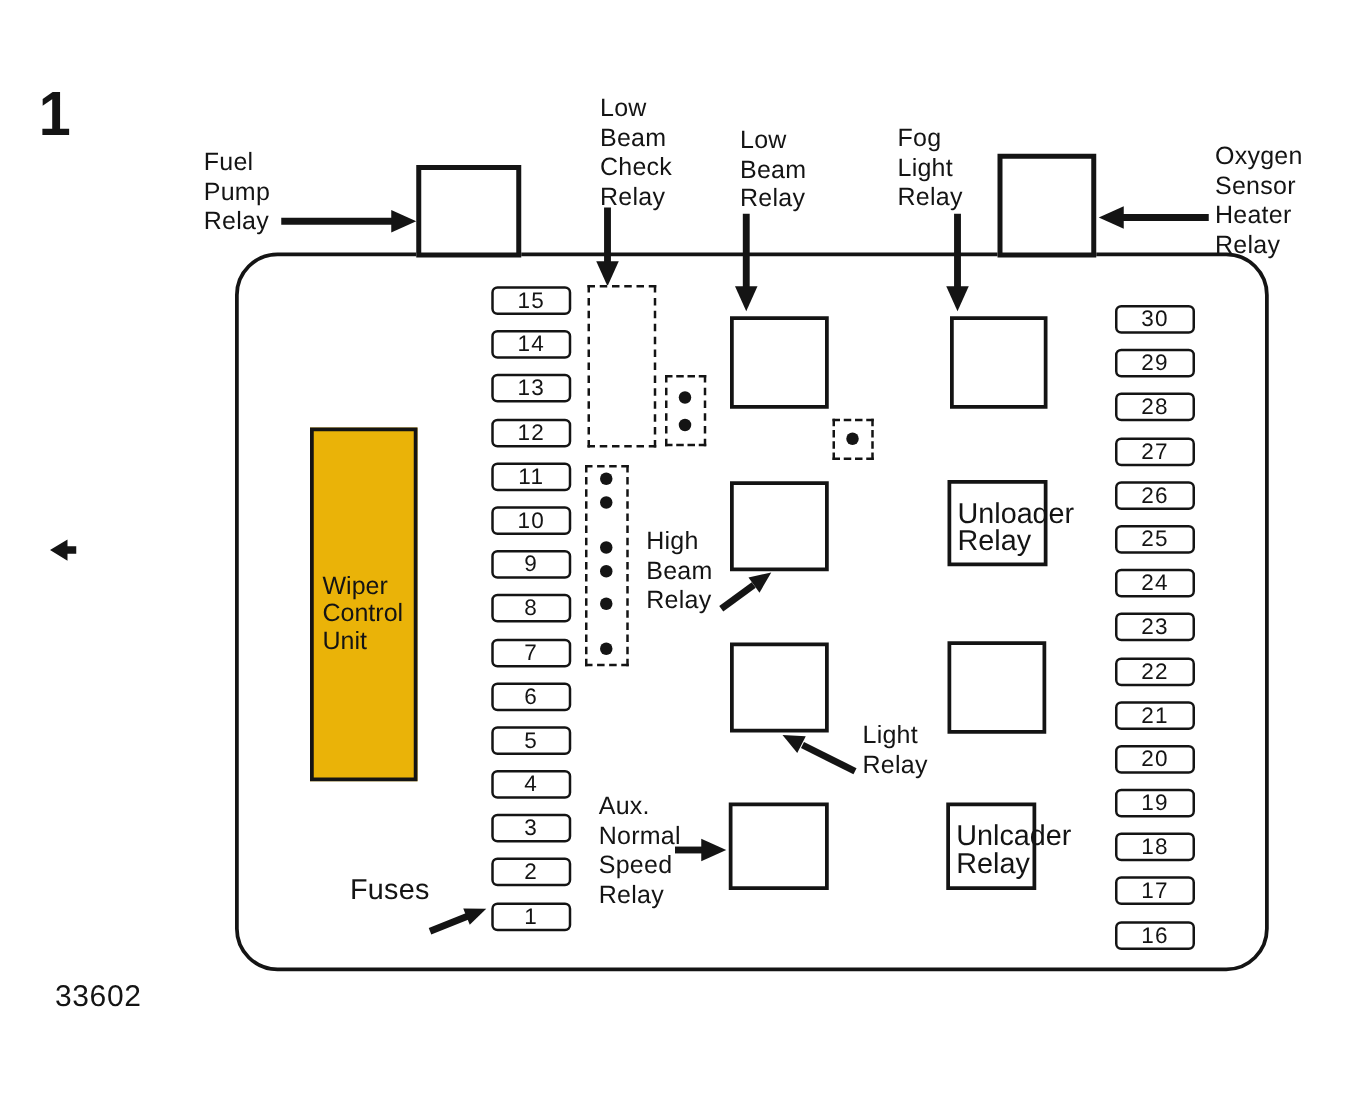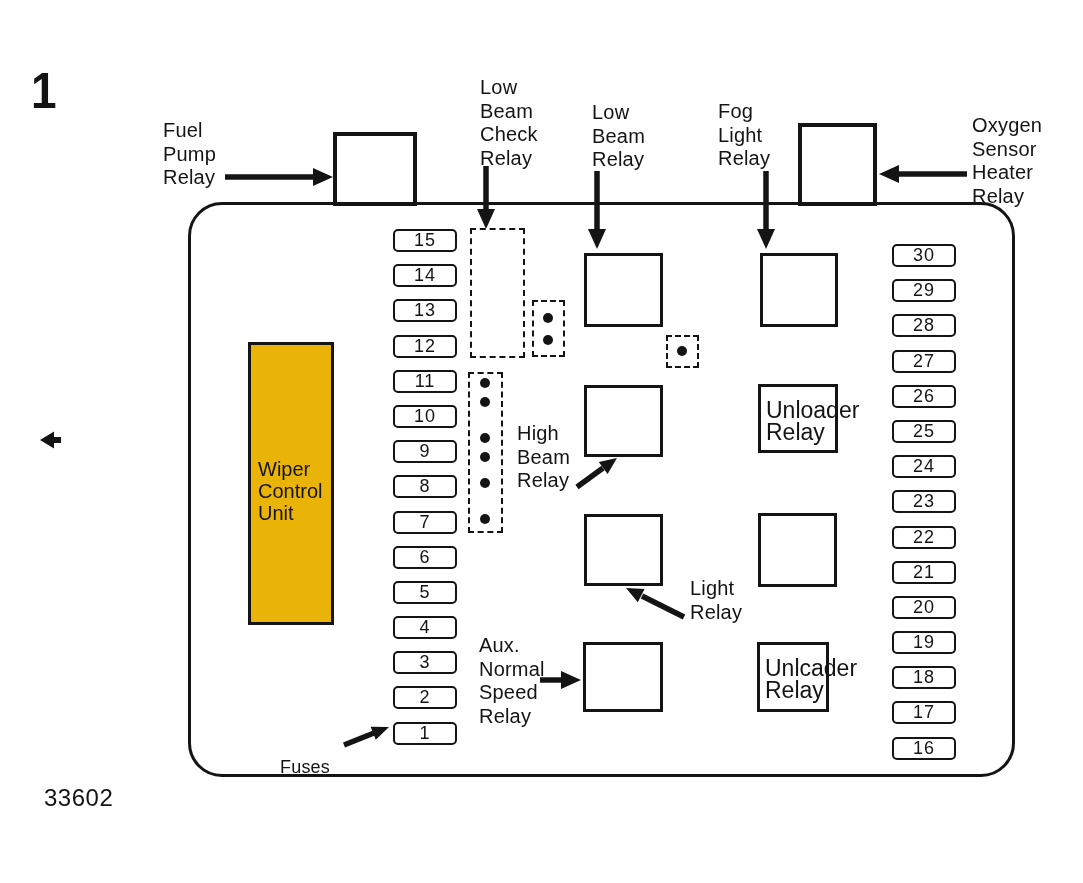--- a/index.html
+++ b/index.html
@@ -187,21 +187,21 @@
 Relay</div>
   <div class="callout" style="left:517px; top:422px;">High
 Beam
 Relay</div>
   <div class="callout" style="left:690px; top:577px;">Light
 Relay</div>
   <div class="callout" style="left:479px; top:598px;margin-top:36px;">Aux.
 Normal
 Speed
 Relay</div>
-  <div class="callout" style="left:280px; top:756px; font-size:18px;text-decoration:underline;">Fuses</div>
+  <div class="callout" style="left:280px; top:700px; font-size:23px;">Fuses</div>
 
 
   <div class="wiper-box">
     <div class="square-label">Wiper
 Control
 Unit</div>
   </div>
 
   <div class="dashed" style="left:470px; top:228px; width:55px; height:130px;"></div>
 

